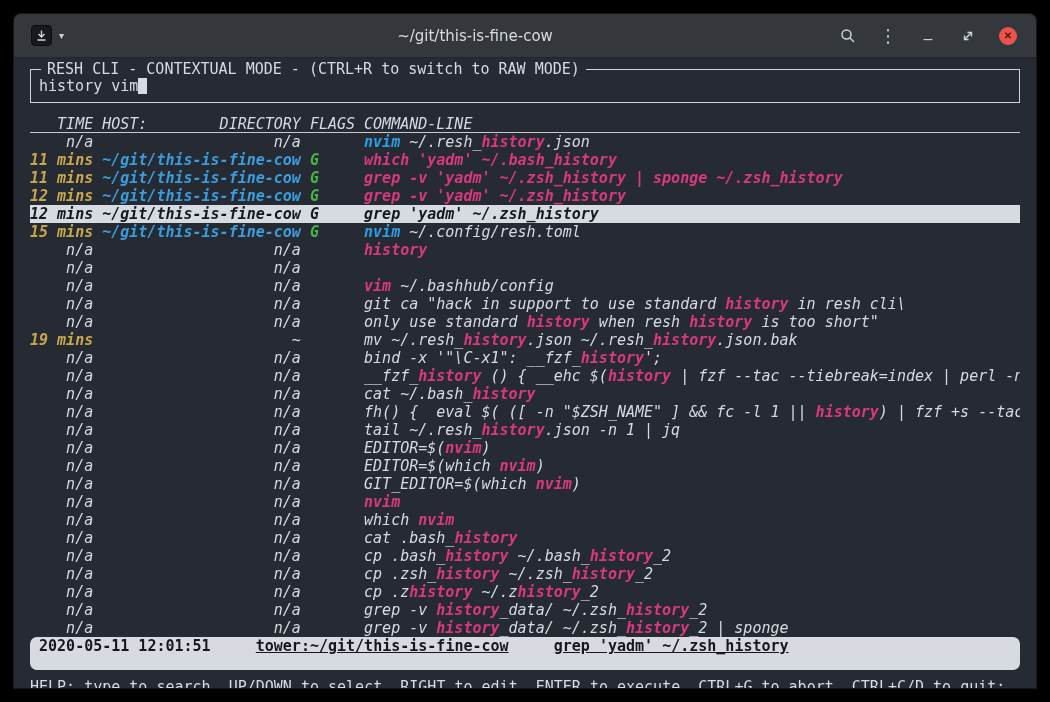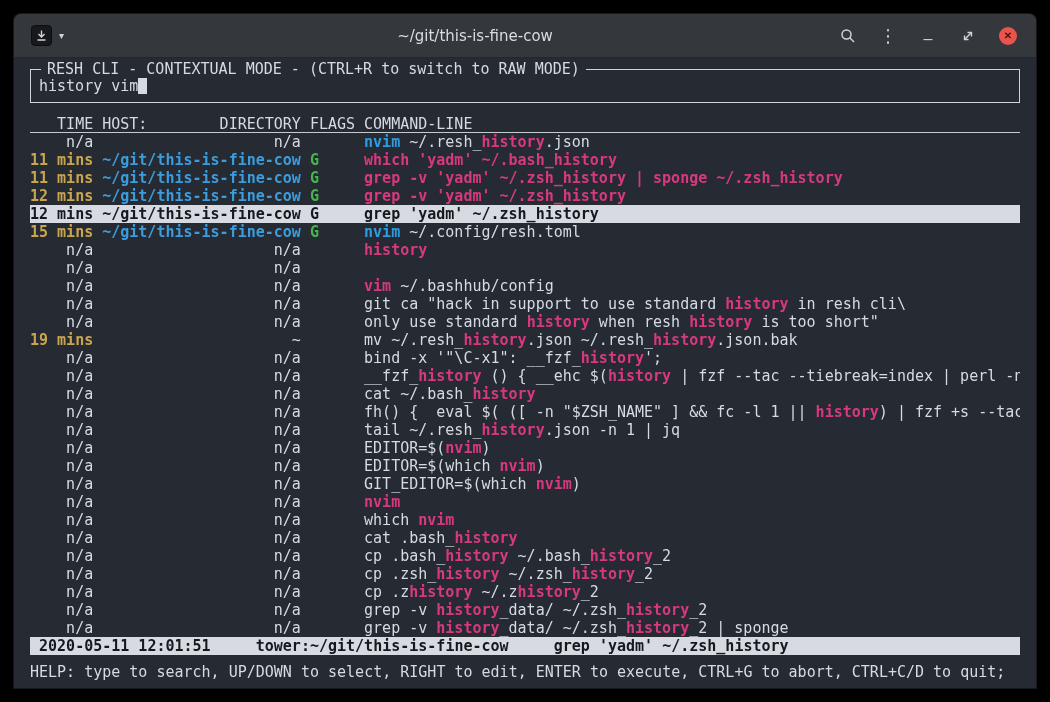--- a/index.html
+++ b/index.html
@@ -32,37 +32,37 @@
              background:transparent;border:none;padding:0;}
   .close-circle{width:18px;height:18px;border-radius:50%;background:var(--red);color:#54100c;
                 font-size:10px;font-weight:bold;display:flex;align-items:center;justify-content:center;}
   
   .term{position:absolute;top:45px;left:0;right:0;bottom:0;padding:4px 16px 0;
         font-size:15px;line-height:18px;color:var(--fg);}
   .qbox{position:relative;border:1px solid #cfd4dc;height:34px;margin-top:6px;margin-bottom:12px;
         display:flex;align-items:center;padding:0 8px;white-space:pre;}
   .qlabel{position:absolute;top:-10px;left:10px;background:var(--bg);padding:0 6px;text-align:center;}
   .cursor{display:inline-block;width:9px;height:16px;background:#d6dbe3;vertical-align:-3px;}
-  .row{display:flex;white-space:pre;height:18px;}
+  .row{display:flex;white-space:pre;height:18px;font-style:italic;}
   .c-time{flex:0 0 7ch;text-align:right;overflow:hidden;}
   .c-host{flex:0 0 22ch;margin-left:1ch;text-align:right;overflow:hidden;}
   .c-flags{flex:0 0 5ch;margin-left:1ch;overflow:hidden;}
   .c-cmd{flex:1 1 auto;margin-left:1ch;overflow:hidden;}
   .hdr{border-bottom:1px solid #c6cbd2;}
   .hdr .c-host{display:flex;justify-content:space-between;text-align:left;}
   .time-y{color:var(--yellow);font-weight:bold;}
   .dir-b{color:var(--dirblue);font-weight:bold;}
   .flags-g{color:var(--green);font-weight:bold;}
   .seg-m{color:var(--pink);font-weight:bold;}
   .seg-b{color:var(--blue);font-weight:bold;}
   .row.selected{background:var(--sel);}
   .row.selected span{color:var(--selfg) !important;font-weight:bold;}
   .statusbar{background:var(--sel);color:var(--selfg);font-weight:bold;white-space:pre;
-             height:18px;line-height:18px;display:flex;padding-left:1ch;overflow:hidden;}
-  .sb-gap{margin-left:5ch;}
+             height:33px;line-height:18px;display:flex;padding-left:1ch;overflow:hidden;border-radius:7px;}
+  .sb-gap{margin-left:5ch;text-decoration:underline;}
   .help{height:18px;line-height:18px;white-space:pre;margin-top:8px;overflow:hidden;}
   svg{display:block;}
 </style>
 </head>
 <body>
 
 <div class="window">
 
   <div class="titlebar">
     <button class="tab-btn">

